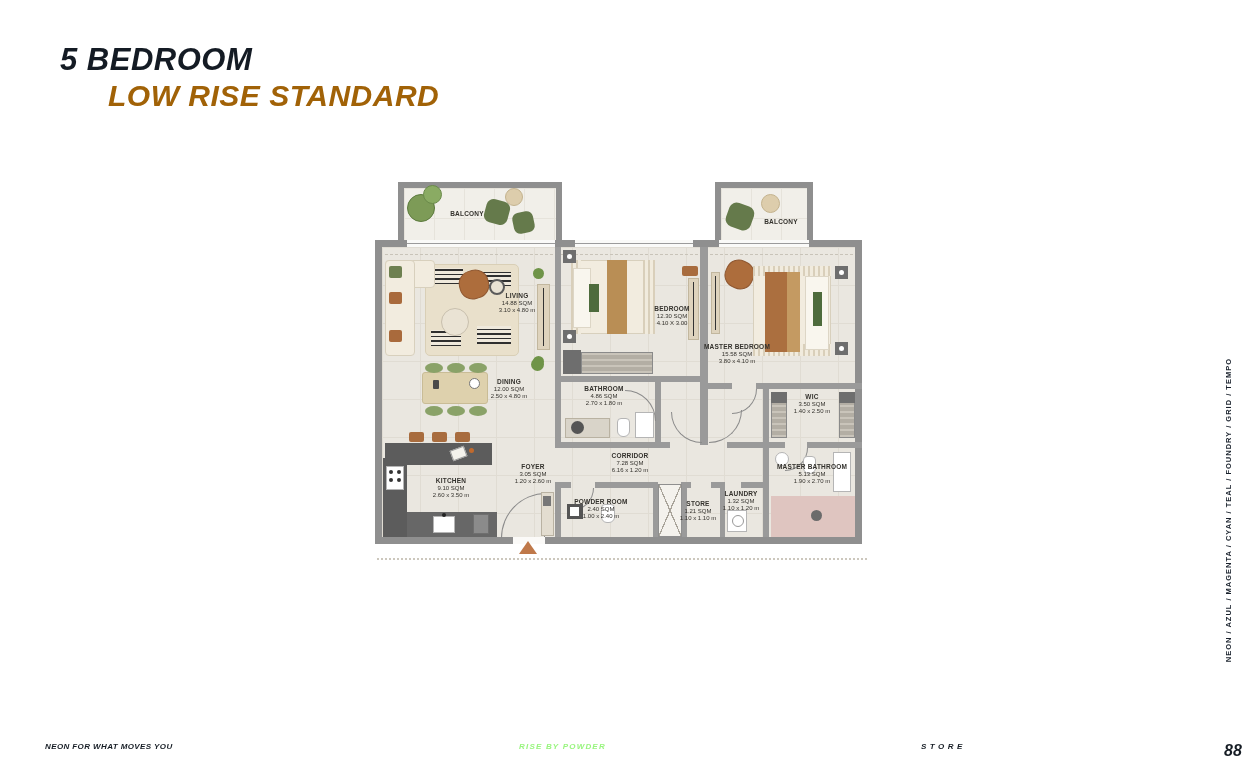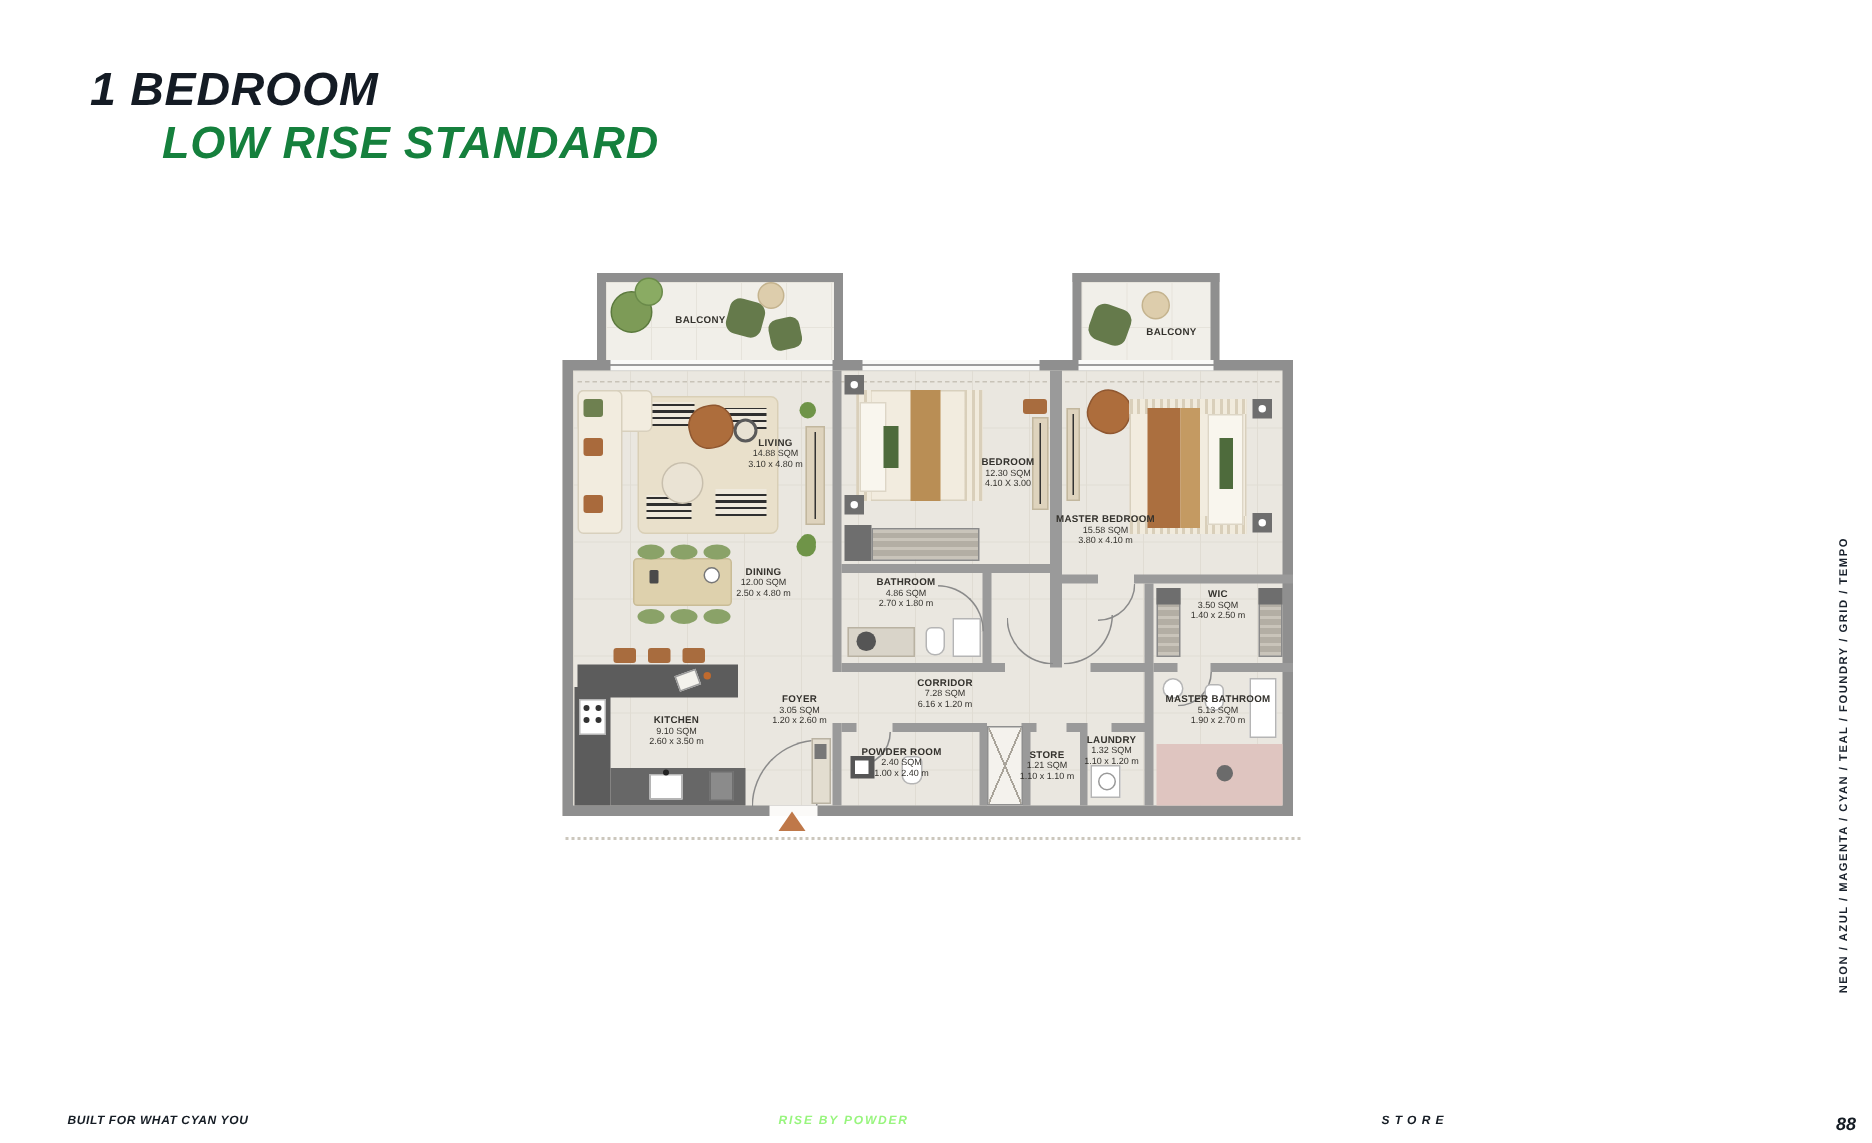--- a/index.html
+++ b/index.html
@@ -6,21 +6,21 @@
   body{
     width:1248px;height:762px;position:relative;overflow:hidden;
     background:#ffffff;font-family:"Liberation Sans", sans-serif;
   }
   .abs{position:absolute;}
 
   
   .title1{left:60px;top:42px;font-size:31px;font-style:italic;font-weight:600;
           letter-spacing:.5px;color:#141b24;}
   .title2{left:108px;top:79px;font-size:30px;font-style:italic;font-weight:700;
-          letter-spacing:.5px;color:#15803d;}
+          letter-spacing:.5px;color:#a16207;}
 
   
   .plan{left:375px;top:180px;width:494px;height:382px;}
   .unit{left:0;top:60px;width:487px;height:304px;border:7px solid #8f8f8f;box-sizing:border-box;
         background-color:#eae7e0;
         background-image:linear-gradient(#e0dcd3 1px,transparent 1px),
                          linear-gradient(90deg,#e0dcd3 1px,transparent 1px);
         background-size:38px 38px;}
   .bal{border:6px solid #8f8f8f;border-bottom:none;box-sizing:border-box;
        background-color:#f1efe9;
@@ -57,32 +57,32 @@
   .tri{width:0;height:0;border-left:9px solid transparent;border-right:9px solid transparent;
        border-bottom:13px solid #bf7849;left:144px;top:361px;}
 
   
   .side-list{left:1224px;top:358px;writing-mode:vertical-rl;transform:rotate(180deg);
              font-size:7.5px;font-weight:bold;letter-spacing:1px;color:#18202b;white-space:nowrap;}
   .foot{top:742px;font-size:8px;font-weight:bold;color:#151c24;}
   .foot-tag{left:45px;font-style:italic;letter-spacing:.4px;}
   .foot-rise{left:519px;color:#98f57e;letter-spacing:1.2px;font-style:italic;}
   .foot-aldar{left:921px;letter-spacing:3.5px;font-style:italic;}
-  .foot-num{left:1224px;font-size:12px;font-style:italic;}
+  .foot-num{left:1224px;font-size:16px;font-style:italic;}
 
   
   .cream{background:#f2ecdf;border:1px solid #d8d0bd;box-sizing:border-box;}
   .wood{background:#ded1ad;border:1px solid #c9bc96;box-sizing:border-box;}
   .counter{background:#5c5c5c;}
   .white-fix{background:#ffffff;border:1px solid #b5b5b5;box-sizing:border-box;}
 </style>
 </head>
 <body>
 
-<div class="abs title1">1 BEDROOM</div>
+<div class="abs title1">5 BEDROOM</div>
 <div class="abs title2">LOW RISE STANDARD</div>
 
 <div class="abs plan">
 
   <div class="abs bal bal-l"></div>
   <div class="abs bal bal-r"></div>
 
   <div class="abs" style="left:32px;top:14px;width:26px;height:26px;border-radius:50%;background:#7d9b57;border:1px solid #5c7a3e;"></div>
   <div class="abs" style="left:48px;top:5px;width:17px;height:17px;border-radius:50%;background:#8aab63;border:1px solid #6a8a4a;"></div>
   <div class="abs" style="left:110px;top:20px;width:24px;height:24px;background:#657a4b;border-radius:30%;transform:rotate(15deg);"></div>
@@ -303,16 +303,16 @@
   </div>
   <div class="abs rlabel" style="left:366px;top:310px;">
     <div class="rname">LAUNDRY</div>
     <div class="rmeta">1.32 SQM</div>
     <div class="rmeta">1.10 x 1.20 m</div>
   </div>
 </div>
 
 <div class="abs side-list">NEON / AZUL / MAGENTA / CYAN / TEAL / FOUNDRY / GRID / TEMPO</div>
 
-<div class="abs foot foot-tag">BUILT FOR WHAT CYAN YOU</div>
+<div class="abs foot foot-tag">NEON FOR WHAT MOVES YOU</div>
 <div class="abs foot foot-rise">RISE BY POWDER</div>
 <div class="abs foot foot-aldar">STORE</div>
 <div class="abs foot foot-num">88</div>
 
 </body></html>

